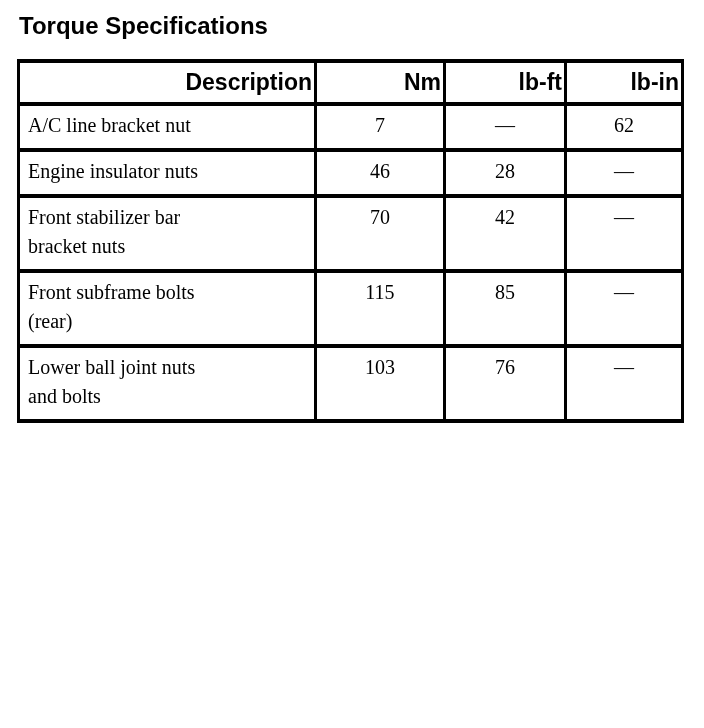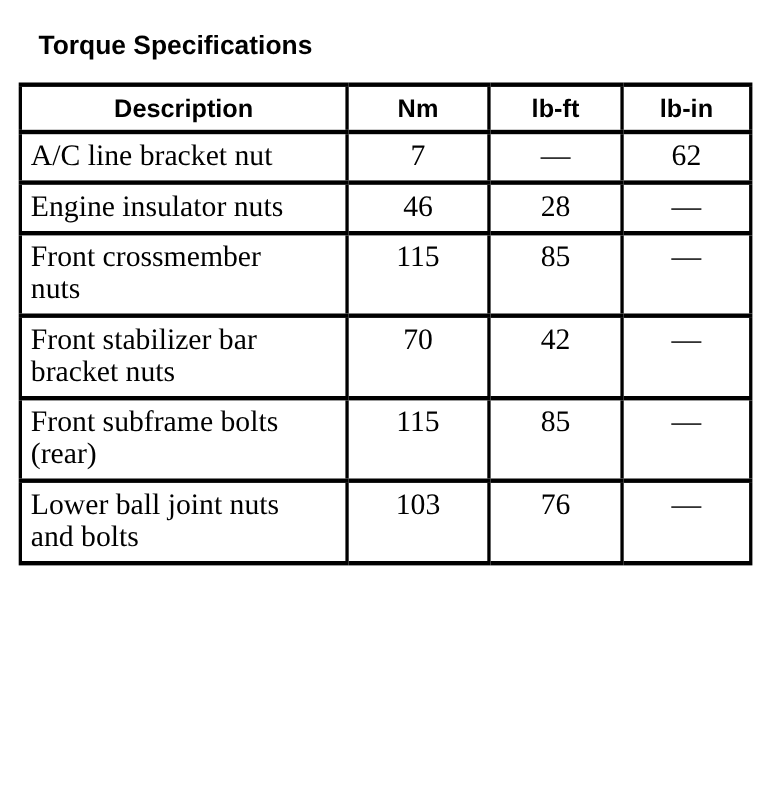--- a/index.html
+++ b/index.html
@@ -14,21 +14,21 @@
     width: 704px;
     height: 728px;
     background: #ffffff;
     color: #000000;
   }
   .doc-title {
     font-family: "Liberation Sans", "DejaVu Sans", sans-serif;
     font-weight: bold;
     font-size: 24px;
     line-height: 28px;
-    margin: 18px;
+    margin: 2px;
     padding: 10px 0 0 17px;
     letter-spacing: 0px;
     color: #000000;
   }
   table.spec-table {
     border-collapse: collapse;
     margin: 19px 0 0 17px;
     width: 664px;
     table-layout: fixed;
     background: #ffffff;
@@ -44,27 +44,27 @@
     border-top: 4px solid #000000;
     border-bottom: 4px solid #000000;
     vertical-align: top;
     overflow: hidden;
   }
   .spec-table th {
     font-family: "Liberation Sans", "DejaVu Sans", sans-serif;
     font-weight: bold;
     font-size: 23px;
     line-height: 28px;
-    text-align: center;
+    text-align: right;
     padding: 5px 2px 6px 2px;
     color: #000000;
   }
   .spec-table td {
     font-family: "Liberation Serif", "DejaVu Serif", serif;
-    font-size: 27px;
+    font-size: 20px;
     line-height: 29px;
     color: #000000;
   }
   td.desc-cell {
     text-align: left;
     padding: 5px 4px 8px 8px;
     white-space: pre-line;
   }
   td.val-cell {
     text-align: center;
@@ -99,27 +99,20 @@
         <td class="val-cell">—</td>
         <td class="val-cell">62</td>
       </tr>
       <tr>
         <td class="desc-cell">Engine insulator nuts</td>
         <td class="val-cell">46</td>
         <td class="val-cell">28</td>
         <td class="val-cell">—</td>
       </tr>
       <tr>
-        <td class="desc-cell">Front crossmember
-nuts</td>
-        <td class="val-cell">115</td>
-        <td class="val-cell">85</td>
-        <td class="val-cell">—</td>
-      </tr>
-      <tr>
         <td class="desc-cell">Front stabilizer bar
 bracket nuts</td>
         <td class="val-cell">70</td>
         <td class="val-cell">42</td>
         <td class="val-cell">—</td>
       </tr>
       <tr>
         <td class="desc-cell">Front subframe bolts
 (rear)</td>
         <td class="val-cell">115</td>

